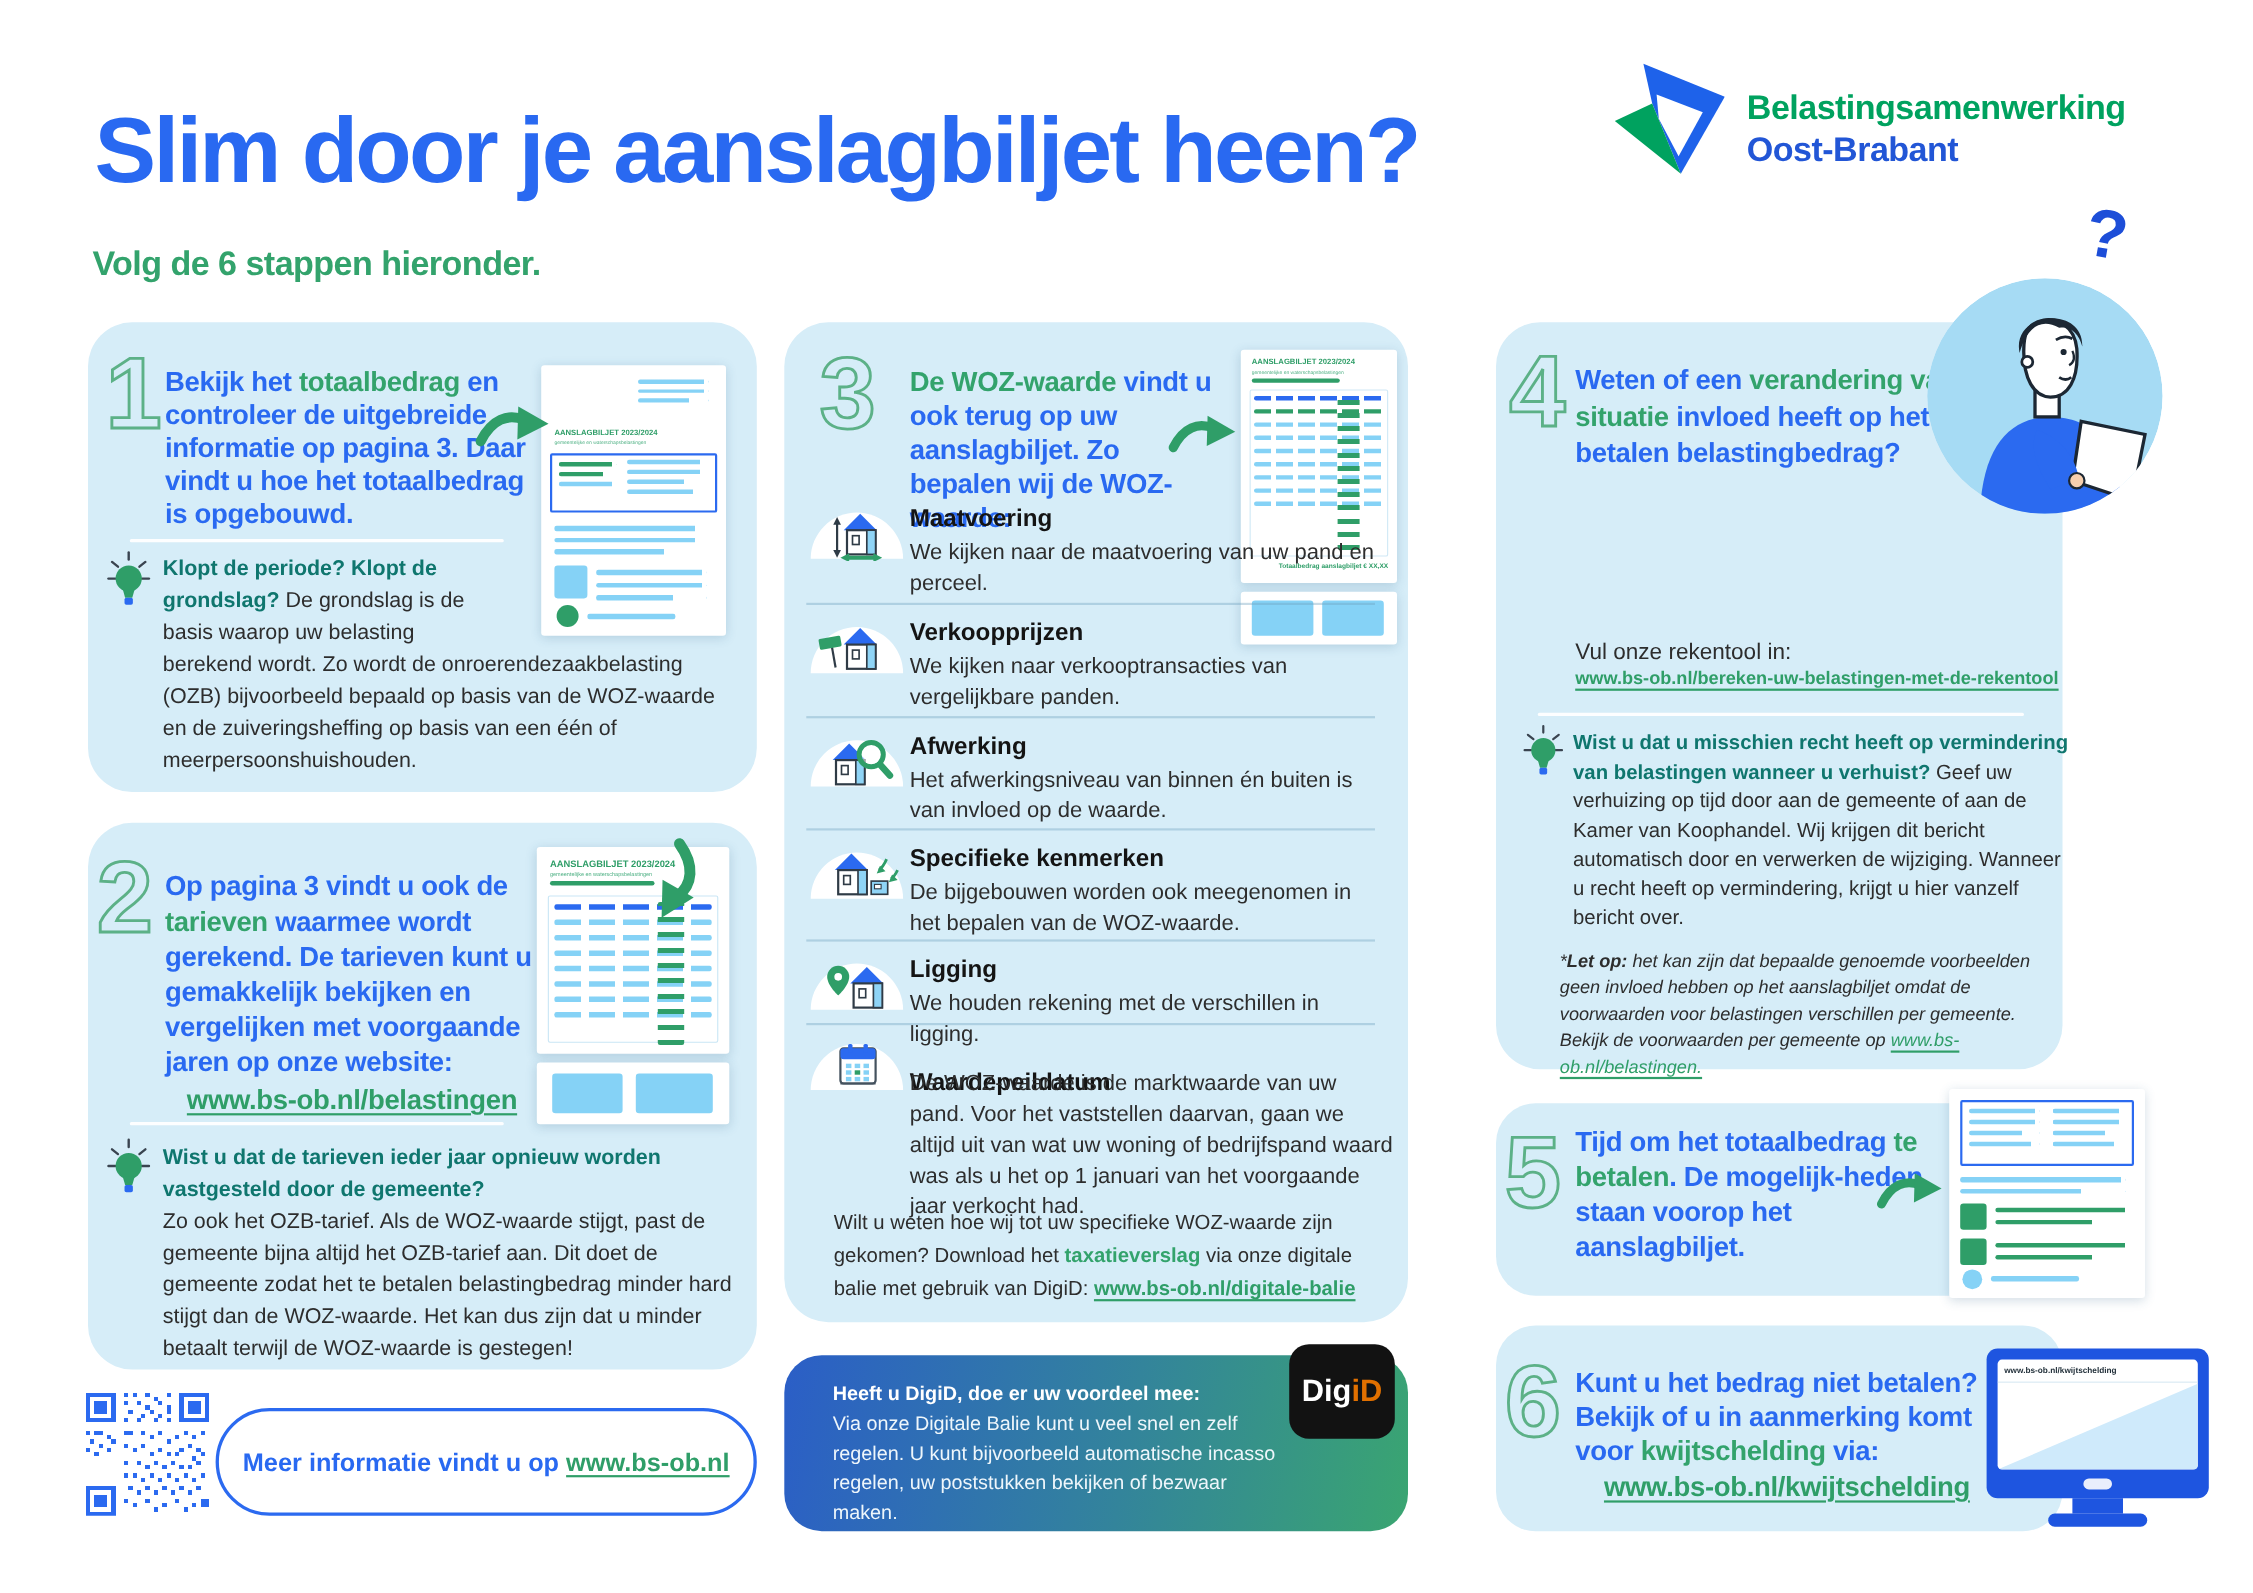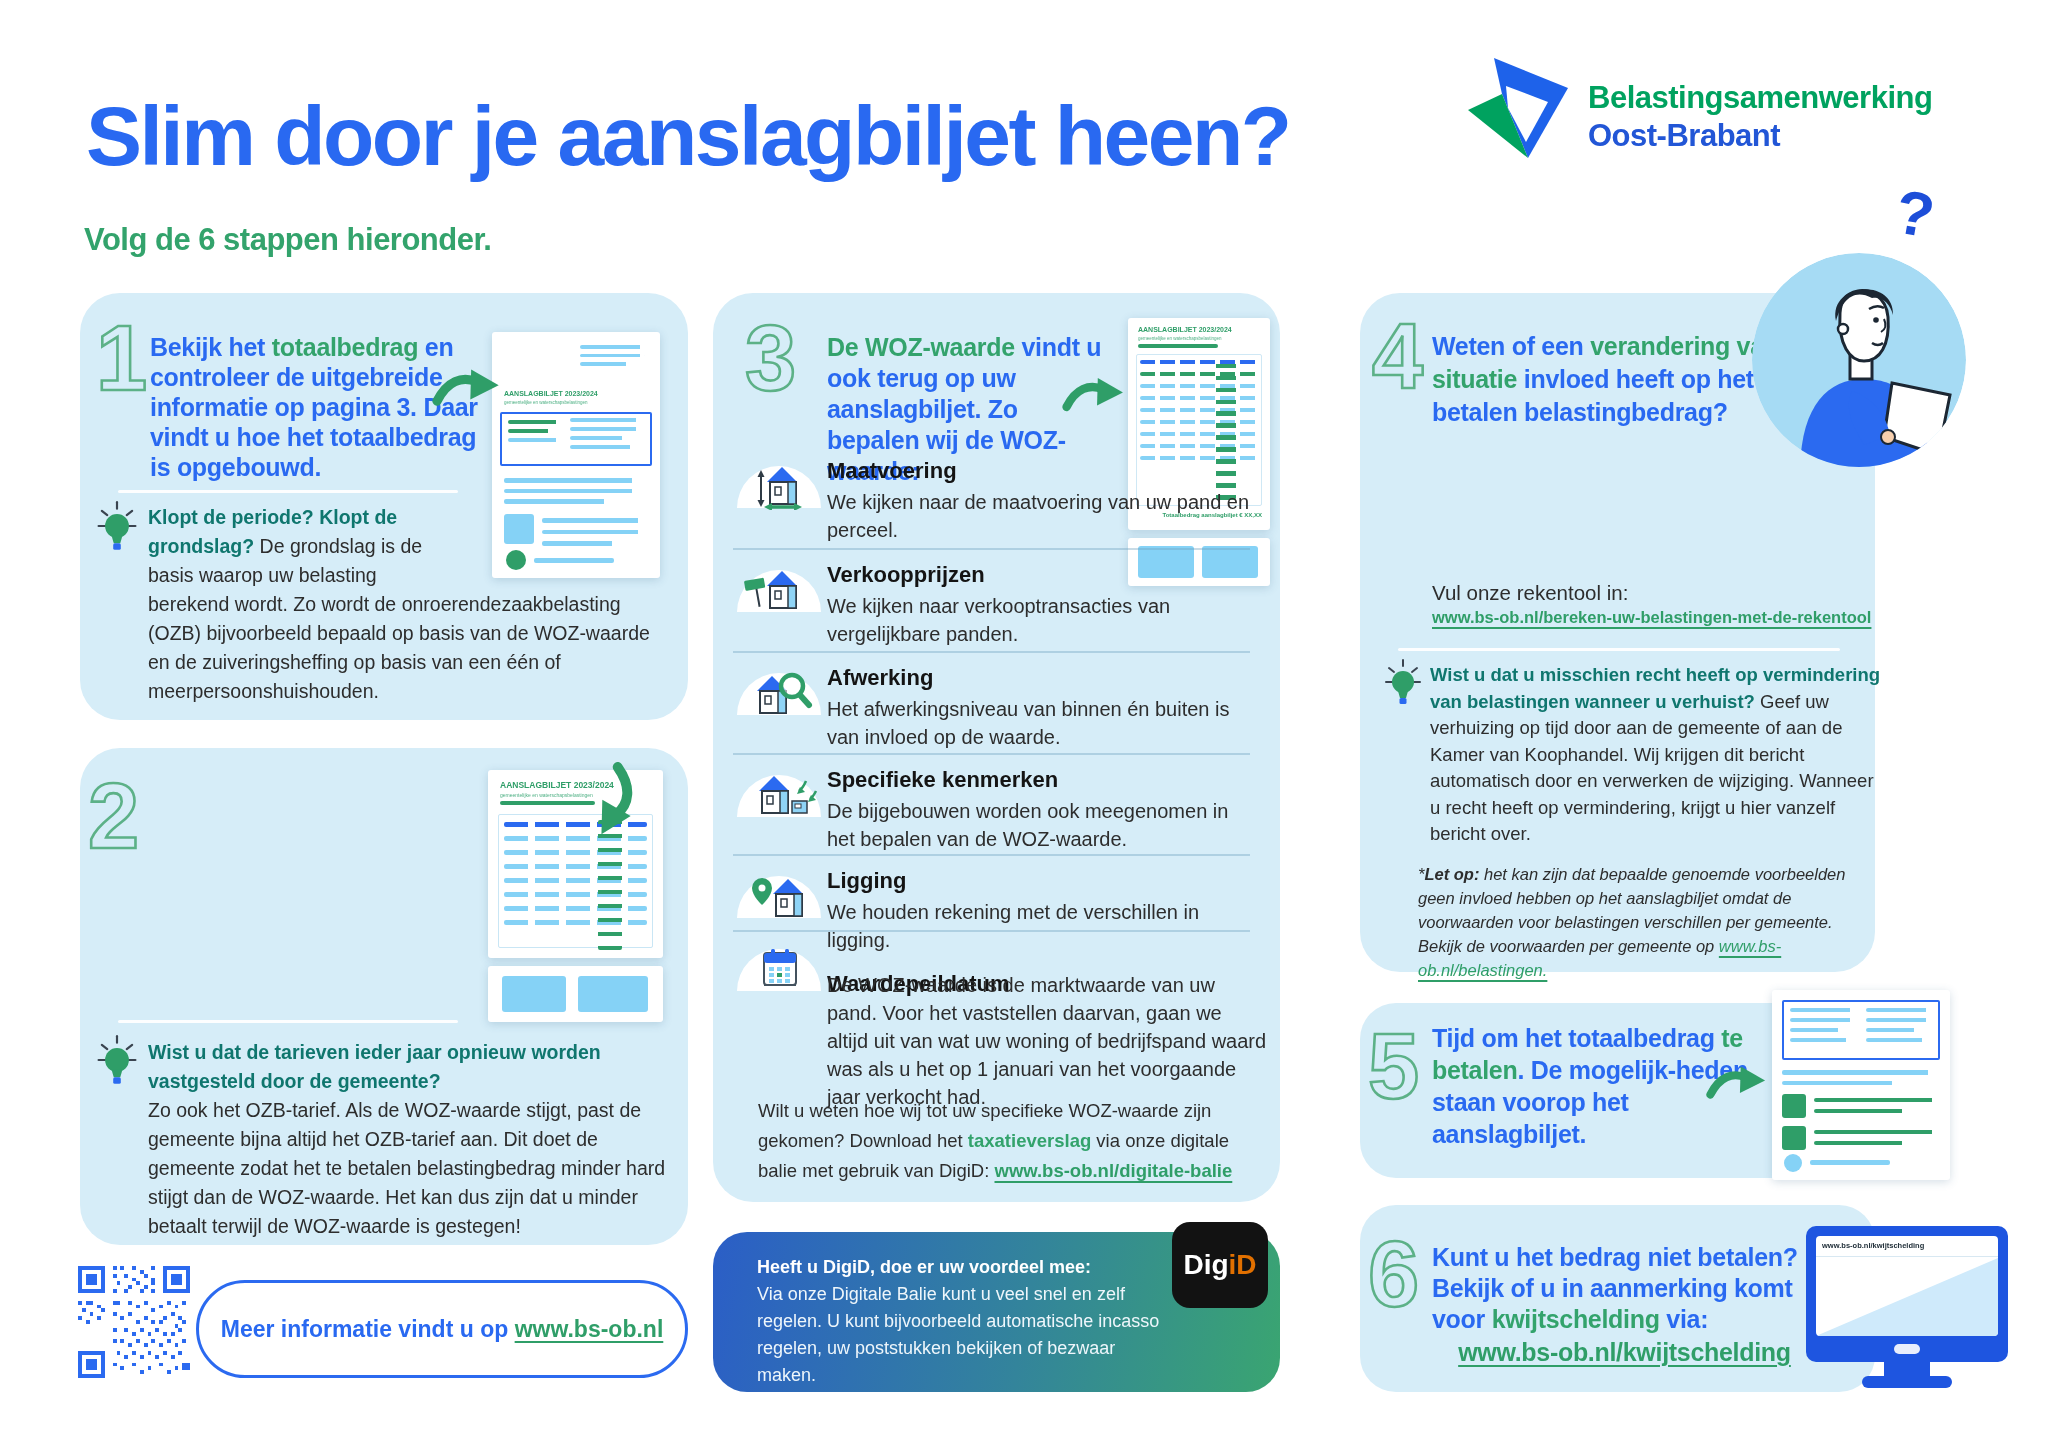--- a/index.html
+++ b/index.html
@@ -128,20 +128,24 @@
   <div class="hr-w" style="left:118px; top:490px; width:340px;"></div>
   <svg class="abs" viewBox="0 0 40 48" style="left:94px; top:500px; width:46px; height:52px;">
       <use href="#bulb"></use>
     </svg>
   <div class="tiptxt" style="left:148px; top:503px; width:520px;">
     <span style="float:right; width:205px; height:70px;"></span><span class="tipb">Klopt de periode? Klopt de grondslag?</span><span> De grondslag is de basis waarop uw belasting berekend wordt. Zo wordt de onroerendezaakbelasting (OZB) bijvoorbeeld bepaald op basis van de WOZ-waarde en de zuiveringsheffing op basis van een één of meerpersoonshuishouden.</span>
   </div>
 
   <div class="card" style="left:80px; top:748px; width:608px; height:497px;"></div>
   <div class="stepnum" style="left:88px; top:770px;">2</div>
+  <div class="heading" style="left:150px; top:790px; width:340px;">
+    <span>Op pagina 3 vindt u ook de </span><span class="hgreen">tarieven</span><span> waarmee wordt gerekend. De tarieven kunt u gemakkelijk bekijken en vergelijken met voorgaande jaren op onze website:</span>
+    <span class="glink" style="display:block; margin-top:2px;">www.bs-ob.nl/belastingen</span>
+  </div>
 
   <div class="pagecard" style="left:488px; top:770px; width:175px; height:188px;">
     <div class="doctitle" style="left:12px; top:10px; font-size:8.5px;">AANSLAGBILJET 2023/2024</div>
     <div class="docsub" style="left:12px; top:22px;">gemeentelijke en waterschapsbelastingen</div>
     <div class="bar gr" style="left:12px; top:31px; width:95px; height:4px;"></div>
     <div class="abs" style="left:10px; top:44px; width:155px; height:134px; border:1.5px solid #c9e6f5; border-radius:2px;"></div>
     <div class="rows" style="left:16px; top:52px; width:143px; gap:9px;">
       <div class="seg" style="--c:#2b6af0; --s:24px; --p:31px; height:5px;"></div>
       <div class="seg" style="--c:#85d2f6; --s:24px; --p:31px; height:5px;"></div>
       <div class="seg" style="--c:#85d2f6; --s:24px; --p:31px; height:5px;"></div>

